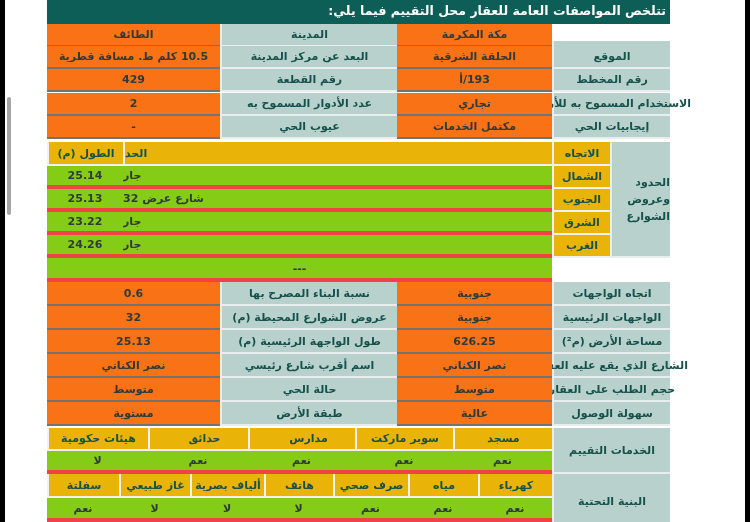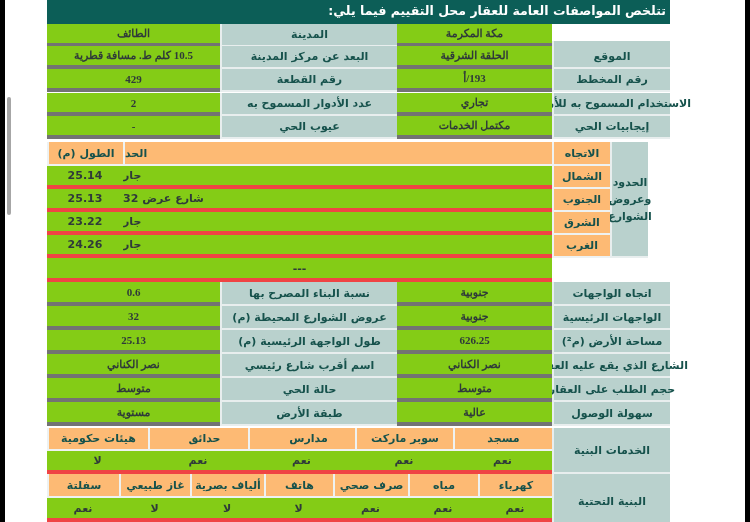--- a/index.html
+++ b/index.html
@@ -2,24 +2,24 @@
 <html><head>
 <meta charset="utf-8">
 <style>
   html, body { margin:0; padding:0; }
   body { width:750px; height:522px; background:#fff; position:relative; overflow:hidden; font-family:"DejaVu Sans", sans-serif; }
   .leftbar { position:absolute; left:0; top:0; width:5px; height:522px; background:#000; }
   .rightbar { position:absolute; left:745px; top:0; width:5px; height:522px; background:#000; }
   .scrollthumb { position:absolute; left:7px; top:97px; width:4px; height:118px; background:#a6a6a6; border-radius:2px; }
   .c { position:absolute; box-sizing:border-box; display:flex; align-items:center; justify-content:center; font-size:11px; font-weight:bold; color:#2f3a3a; white-space:nowrap; direction:rtl; }
   .lab { background:#b9d1cd; color:#16524c; border-bottom:2px solid #e8eeee; border-left:2px solid #e8eeee; }
-  .val { background:#84cc16; border-bottom:4px solid #737373;font-family:Liberation Serif, serif; }
+  .val { background:#f97316; border-bottom:2px solid #737373; }
   .val2 { background:#84cc16; border-bottom:4px solid #ef4444; }
   .r { justify-content:flex-end; padding-right:6px; }
-  .sub { background:#fdba74; color:#16524c; border-bottom:2px solid #eef2f2; border-left:2px solid #eef2f2;text-align:right; }
+  .sub { background:#eab308; color:#16524c; border-bottom:2px solid #eef2f2; border-left:2px solid #eef2f2;text-align:right; }
   .wm { position:absolute; left:360px; top:255px; width:60px; height:55px; opacity:0.25; }
 </style>
 </head>
 <body>
 
 <div class="leftbar"></div>
 <div class="rightbar"></div>
 <div class="scrollthumb"></div>
 
 <div style="position:absolute;left:47px;top:0;width:278px;height:24px;background:#0c5e57;"></div>
@@ -52,21 +52,21 @@
 <div class="c lab" style="left: 220px; top: 69px; width: 177px; height: 23px;">رقم القطعة</div>
 <div class="c val" style="left: 47px; top: 69px; width: 173px; height: 23px;">429</div>
 <div class="c lab" style="left: 552px; top: 93px; width: 118px; height: 23px;">الاستخدام المسموح به للأرض</div>
 <div class="c val" style="left: 397px; top: 93px; width: 155px; height: 23px;">تجاري</div>
 <div class="c lab" style="left: 220px; top: 93px; width: 177px; height: 23px;">عدد الأدوار المسموح به</div>
 <div class="c val" style="left: 47px; top: 93px; width: 173px; height: 23px;">2</div>
 <div class="c lab" style="left: 552px; top: 116px; width: 118px; height: 23px;">إيجابيات الحي</div>
 <div class="c val" style="left: 397px; top: 116px; width: 155px; height: 23px;">مكتمل الخدمات</div>
 <div class="c lab" style="left: 220px; top: 116px; width: 177px; height: 23px;">عيوب الحي</div>
 <div class="c val" style="left: 47px; top: 116px; width: 173px; height: 23px;">-</div>
-<div class="c lab" style="left: 610px; top: 142px; width: 38px; height: 116px; white-space: normal; text-align: center; line-height: 17px;">الحدود وعروض الشوارع</div>
+<div class="c lab" style="left: 610px; top: 142px; width: 60px; height: 116px; white-space: normal; text-align: right; line-height: 17px;">الحدود وعروض الشوارع</div>
 <div class="c sub" style="left: 552px; top: 142px; width: 58px; height: 24px;">الاتجاه</div>
 <div class="c sub r" style="left: 123px; top: 142px; width: 429px; height: 24px;">الحد</div>
 <div class="c sub" style="left: 47px; top: 142px; width: 76px; height: 24px;">الطول (م)</div>
 <div class="c sub" style="left: 552px; top: 166px; width: 58px; height: 23px;">الشمال</div>
 <div class="c val2 r" style="left: 123px; top: 166px; width: 429px; height: 23px;">جار</div>
 <div class="c val2" style="left: 47px; top: 166px; width: 76px; height: 23px;">25.14</div>
 <div class="c sub" style="left: 552px; top: 189px; width: 58px; height: 23px;">الجنوب</div>
 <div class="c val2 r" style="left: 123px; top: 189px; width: 429px; height: 23px;">شارع عرض 32</div>
 <div class="c val2" style="left: 47px; top: 189px; width: 76px; height: 23px;">25.13</div>
 <div class="c sub" style="left: 552px; top: 212px; width: 58px; height: 23px;">الشرق</div>
@@ -94,21 +94,21 @@
 <div class="c lab" style="left: 220px; top: 354px; width: 177px; height: 24px;">اسم أقرب شارع رئيسي</div>
 <div class="c val" style="left: 47px; top: 354px; width: 173px; height: 24px;">نصر الكناني</div>
 <div class="c lab" style="left: 552px; top: 378px; width: 118px; height: 24px;">حجم الطلب على العقار</div>
 <div class="c val" style="left: 397px; top: 378px; width: 155px; height: 24px;">متوسط</div>
 <div class="c lab" style="left: 220px; top: 378px; width: 177px; height: 24px;">حالة الحي</div>
 <div class="c val" style="left: 47px; top: 378px; width: 173px; height: 24px;">متوسط</div>
 <div class="c lab" style="left: 552px; top: 402px; width: 118px; height: 24px;">سهولة الوصول</div>
 <div class="c val" style="left: 397px; top: 402px; width: 155px; height: 24px;">عالية</div>
 <div class="c lab" style="left: 220px; top: 402px; width: 177px; height: 24px;">طبقة الأرض</div>
 <div class="c val" style="left: 47px; top: 402px; width: 173px; height: 24px;">مستوية</div>
-<div class="c lab" style="left: 552px; top: 428px; width: 118px; height: 46px;">الخدمات البنية</div>
+<div class="c lab" style="left: 552px; top: 428px; width: 118px; height: 46px;">الخدمات التقييم</div>
 <div class="c sub" style="left: 453px; top: 428px; width: 99px; height: 23px;">مسجد</div>
 <div class="c val2" style="left: 453px; top: 451px; width: 99px; height: 23px;">نعم</div>
 <div class="c sub" style="left: 355px; top: 428px; width: 98px; height: 23px;">سوبر ماركت</div>
 <div class="c val2" style="left: 355px; top: 451px; width: 98px; height: 23px;">نعم</div>
 <div class="c sub" style="left: 248px; top: 428px; width: 107px; height: 23px; padding-left: 12px;">مدارس</div>
 <div class="c val2" style="left: 248px; top: 451px; width: 107px; height: 23px;">نعم</div>
 <div class="c sub" style="left: 148px; top: 428px; width: 100px; height: 23px; padding-left: 11px;">حدائق</div>
 <div class="c val2" style="left: 148px; top: 451px; width: 100px; height: 23px;">نعم</div>
 <div class="c sub" style="left: 47px; top: 428px; width: 101px; height: 23px;">هيئات حكومية</div>
 <div class="c val2" style="left: 47px; top: 451px; width: 101px; height: 23px;">لا</div>

